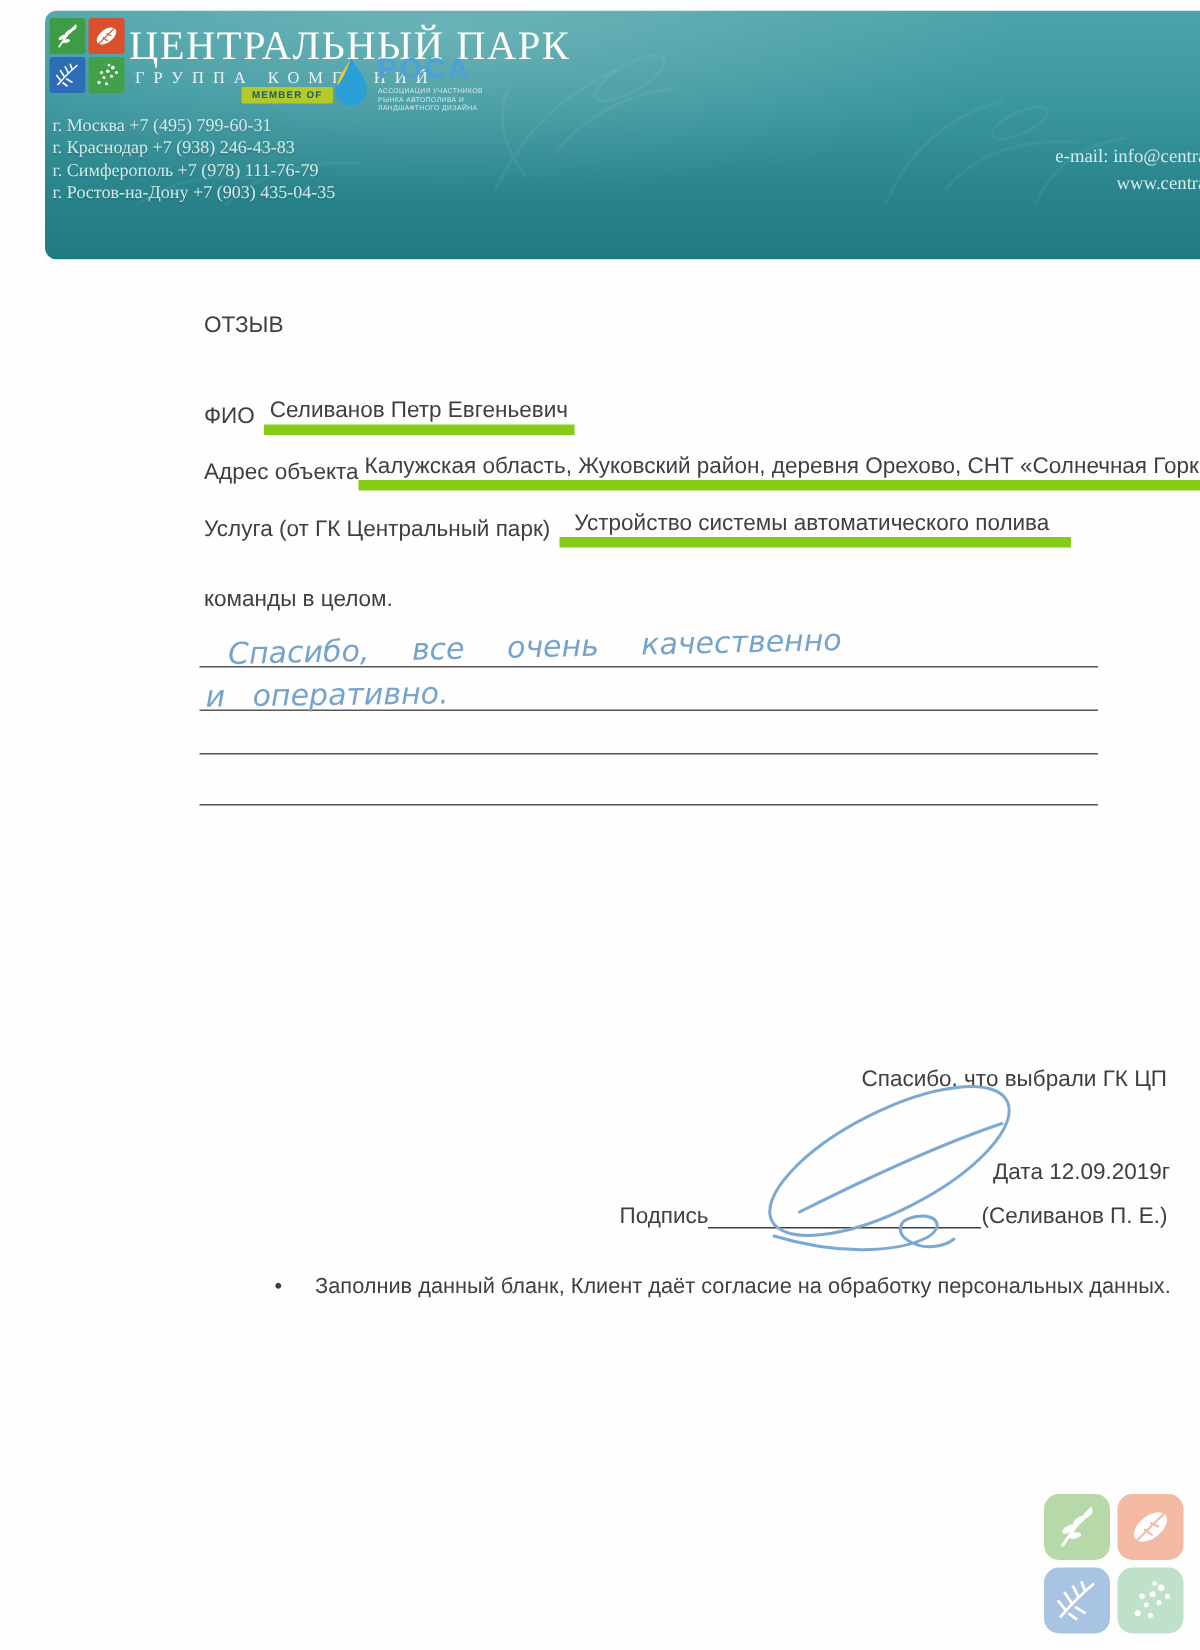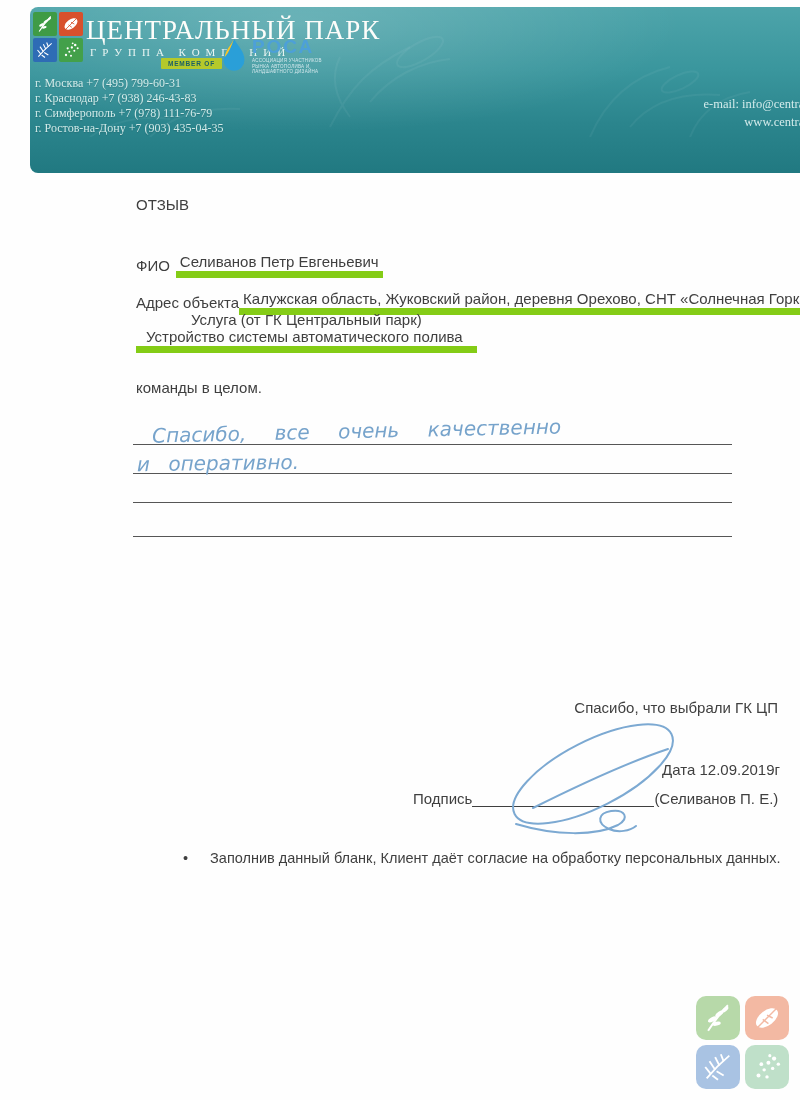--- a/index.html
+++ b/index.html
@@ -30,21 +30,21 @@
   .rosa-tag{font-size:4.5px;color:#d3e8ec;line-height:5.5px;letter-spacing:.3px;margin-top:2px;}
   .contacts{position:absolute;left:5px;top:69px;font-family:"Liberation Serif",serif;
             font-size:12px;line-height:15px;color:rgba(223,243,241,.92);
             text-shadow:0 1px 1px rgba(0,0,0,.15);white-space:nowrap;}
   .webinfo{position:absolute;right:-14px;top:88px;text-align:right;
            font-family:"Liberation Serif",serif;font-size:12.5px;line-height:18px;
            color:rgba(230,246,245,.9);white-space:nowrap;}
 
   
   .abs{position:absolute;white-space:nowrap;}
-  .fz{font-size:15px;}
+  .fz{font-size:15px;margin-top:12px;}
   .row{display:flex;align-items:center;}
   .u-val{border-bottom:7px solid #84cc16;padding:0 4px 1px 4px;}
   .grow{flex:1;}
   .ruled{position:absolute;left:133px;width:599px;border-bottom:1.5px solid #565656;height:0;}
   .hand{position:absolute;font-style:italic;color:#76a3cb;font-size:20px;
         font-family:"DejaVu Sans",sans-serif;white-space:nowrap;}
   .sig-row{display:flex;align-items:center;}
   .sig-line{display:inline-block;width:182px;border-bottom:1px solid #3f3f3f;height:15px;}
   .foot-row{display:flex;align-items:baseline;gap:22px;font-size:14.5px;}
 
@@ -156,21 +156,21 @@
     <span style="width:6px;"></span>
     <span class="u-val">Селиванов Петр Евгеньевич</span>
   </div>
 
   <div class="abs fz row" style="left:136px;top:290px;width:656px;">
     <span>Адрес объекта</span>
     <span style="width:8px;"></span>
     <span class="u-val grow">Калужская область, Жуковский район, деревня Орехово, СНТ «Солнечная Горка-3»</span>
   </div>
 
-  <div class="abs fz row" style="left:136px;top:311px;flex-direction:column;">
+  <div class="abs fz row" style="left:136px;top:328px;">
     <span>Услуга (от ГК Центральный парк)</span>
     <span style="width:6px;"></span>
     <span class="u-val" style="padding:0 14px 1px 10px;">Устройство системы автоматического полива</span>
   </div>
 
   <div class="abs fz" style="left:136px;top:375px;line-height:26px;">
     <div>команды в целом.</div>
   </div>
 
   <div class="ruled" style="top:444px;"></div>

